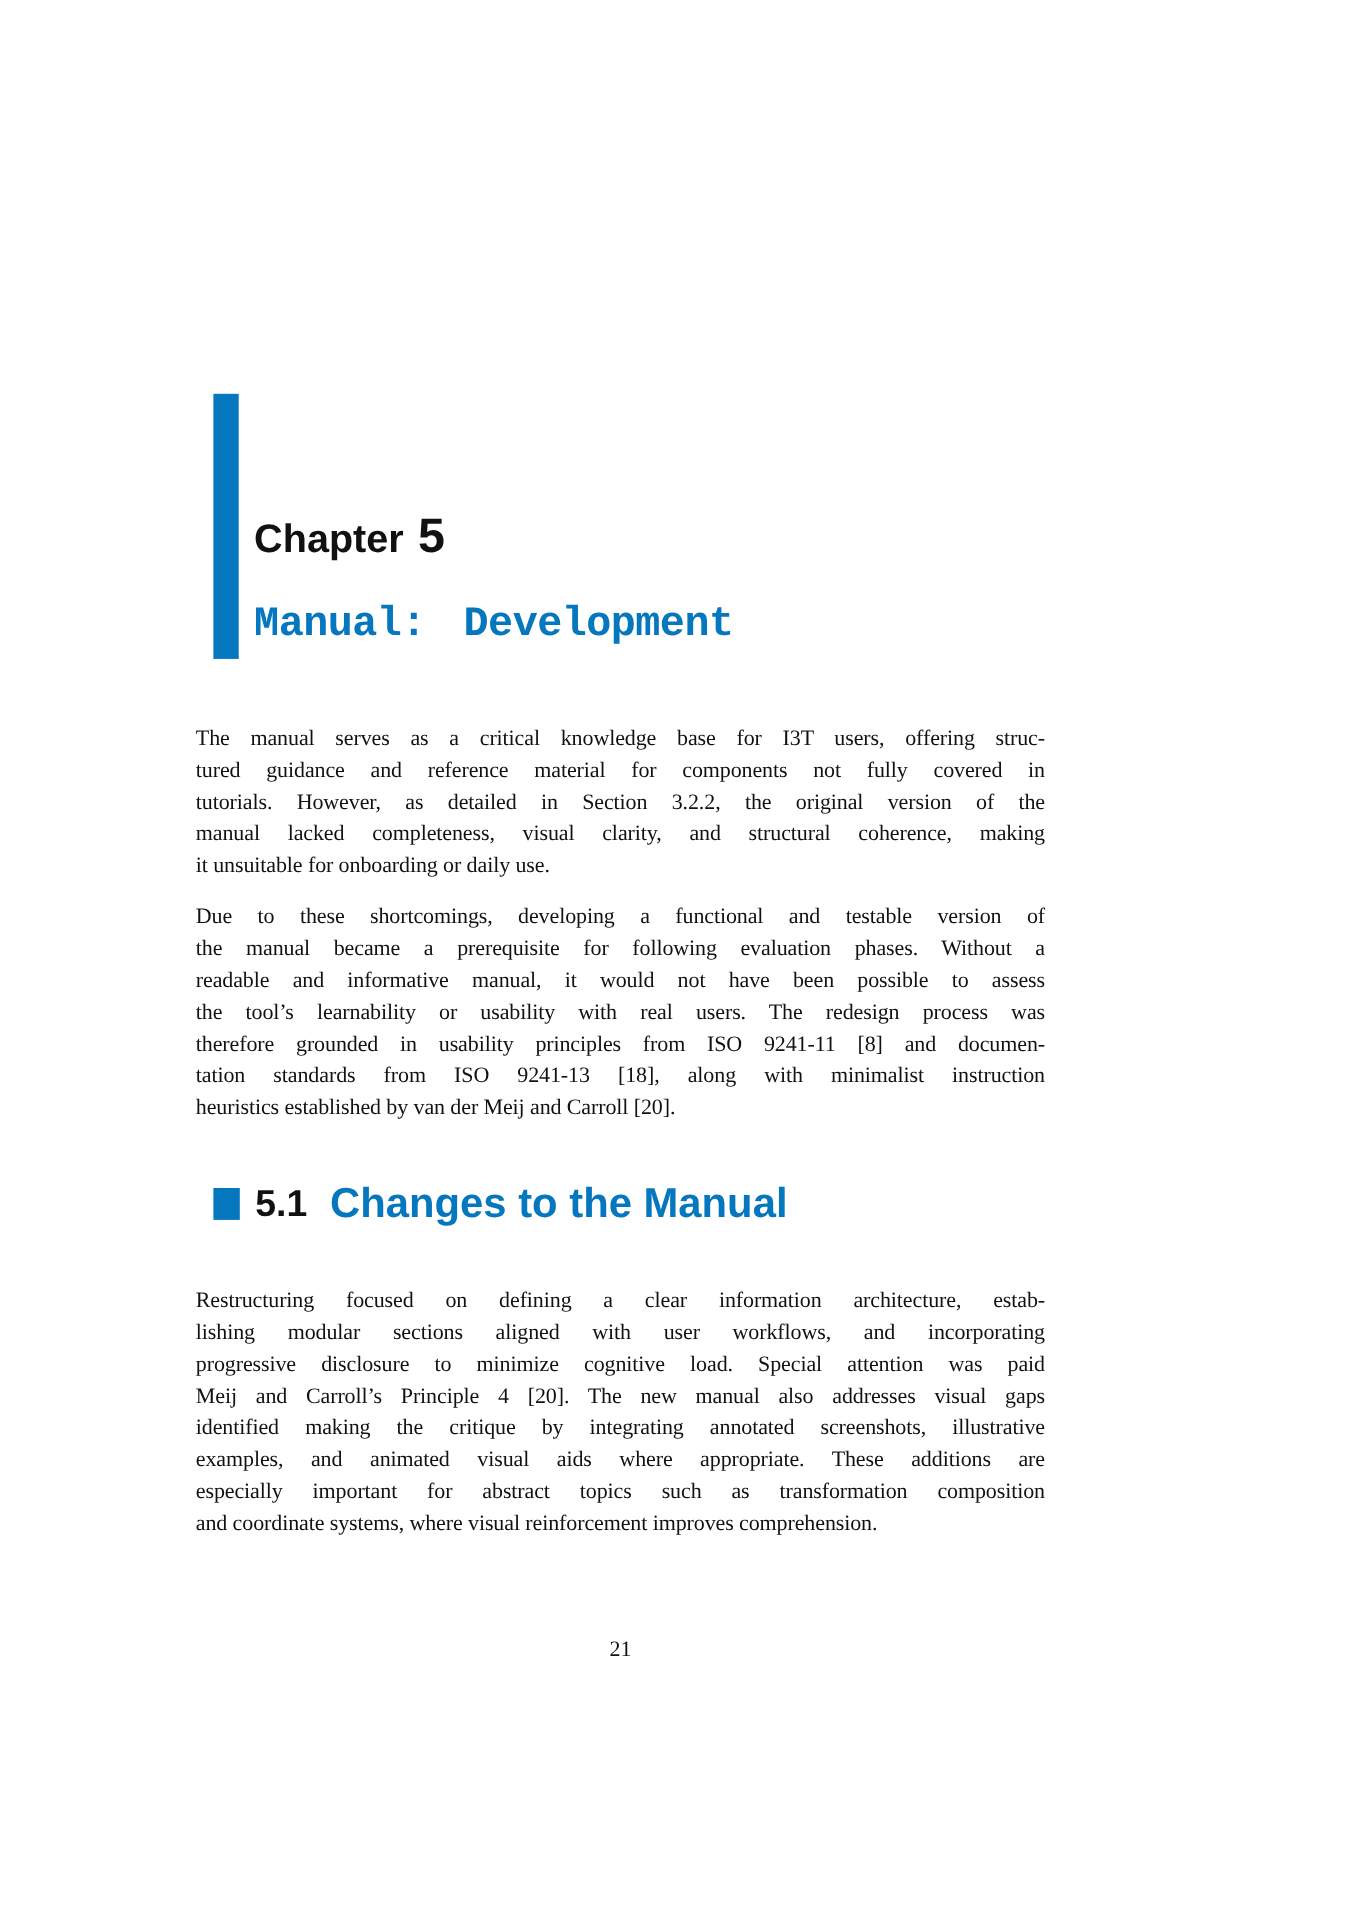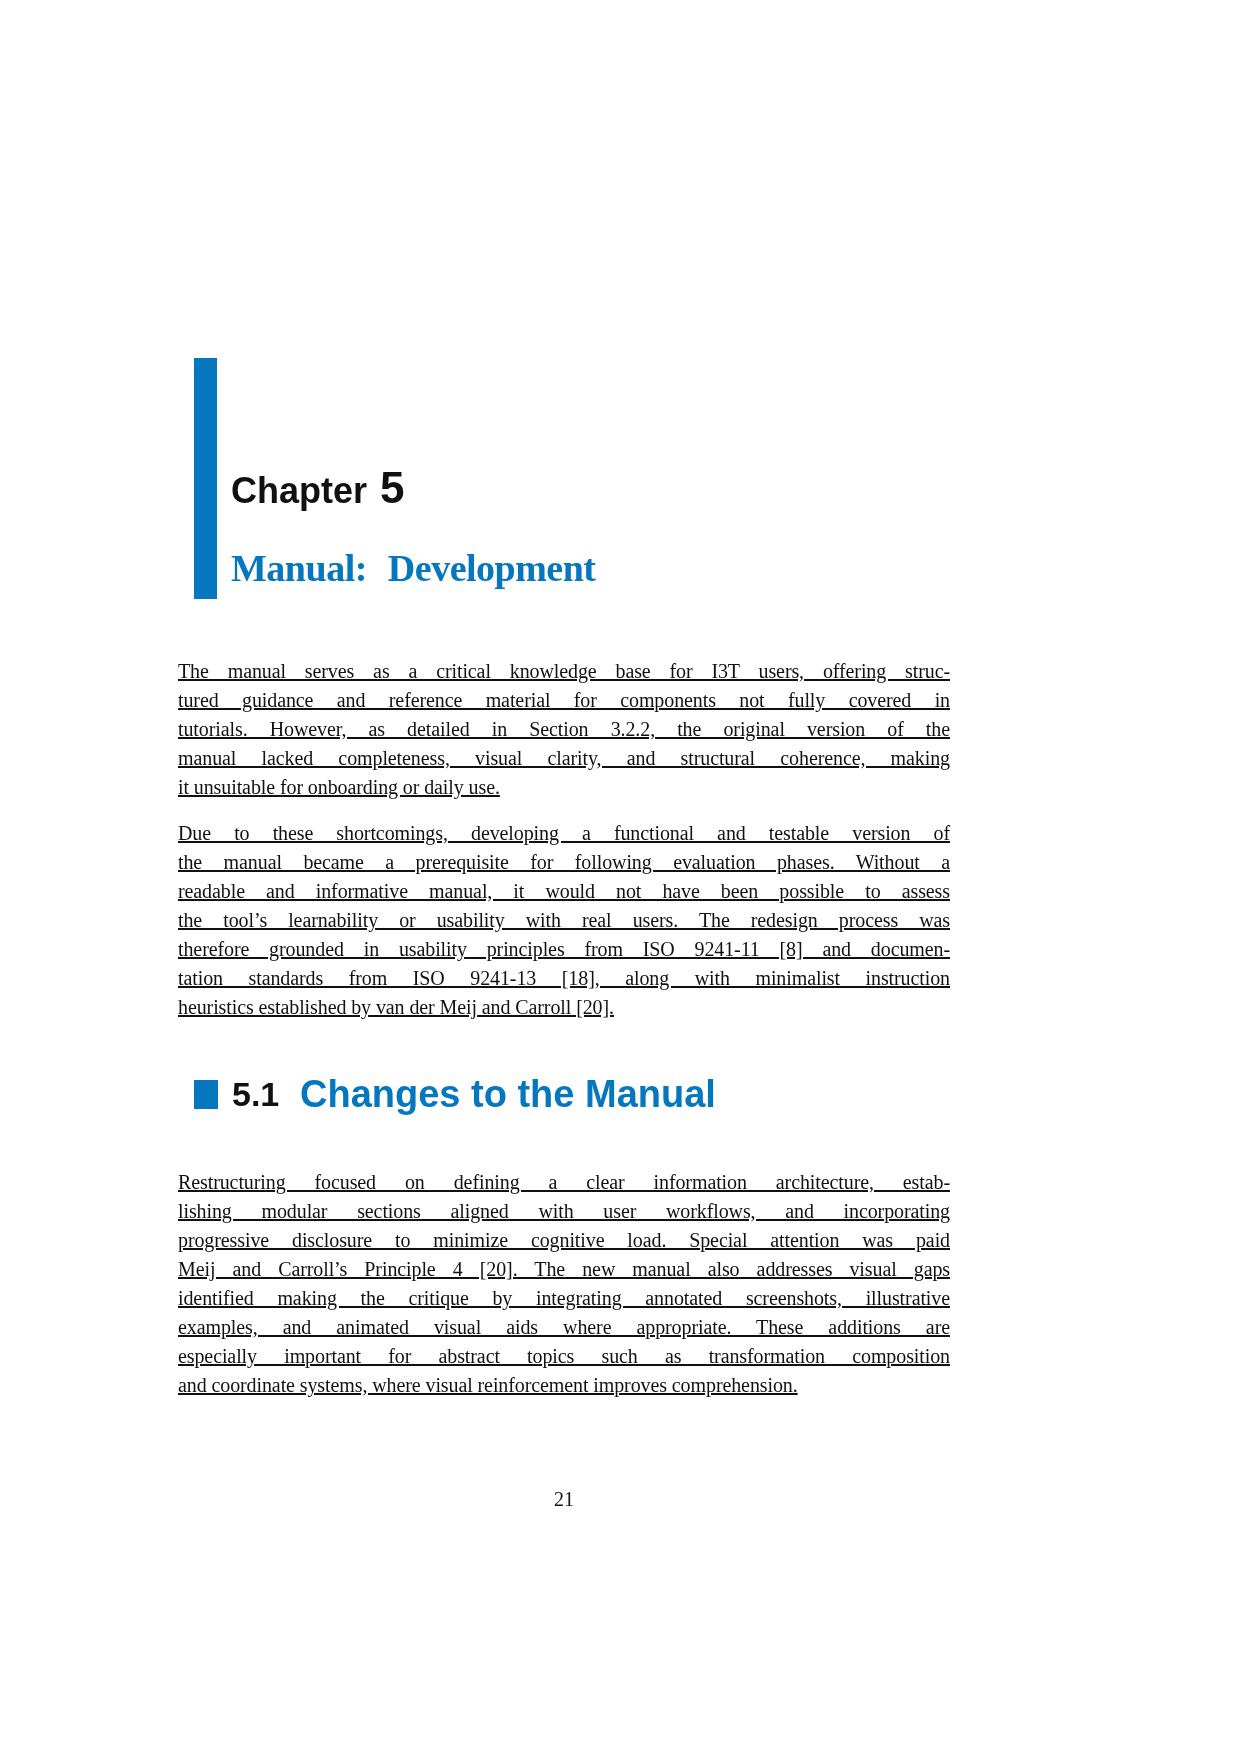--- a/index.html
+++ b/index.html
@@ -38,40 +38,40 @@
     color: #111111;
     white-space: nowrap;
   }
   .ch-label { font-size: 36px; line-height: 1; }
   .ch-num   { font-size: 44px; line-height: 1; }
   .chapter-title {
     position: absolute;
     left: 231px;
     top: 521px;
     margin: 0;
-    font-family: Liberation Serif, serif;
+    font-family: Liberation Mono, monospace;
     font-weight: bold;
     font-size: 38px;
     line-height: 1;
     letter-spacing: -0.5px;
     word-spacing: 12px;
     color: var(--accent, #0577BE);
     white-space: nowrap;
   }
   
   .para {
     position: absolute;
     left: 178px;
     width: 772px;
     font-size: 20px;
     line-height: 29px;
     letter-spacing: -0.1px;
     color: #111111;
   }
-  .tline { text-align: justify; text-align-last: justify; text-decoration: underline; }
+  .tline { text-align: justify; text-align-last: justify; }
   .tline:last-child { text-align-last: left; }
   .p1 { top: 629px; }
   .p2 { top: 791px; }
   .p3 { top: 1140px; }
   
   .section-head {
     position: absolute;
     left: 194px;
     top: 1046px;
     height: 40px;

